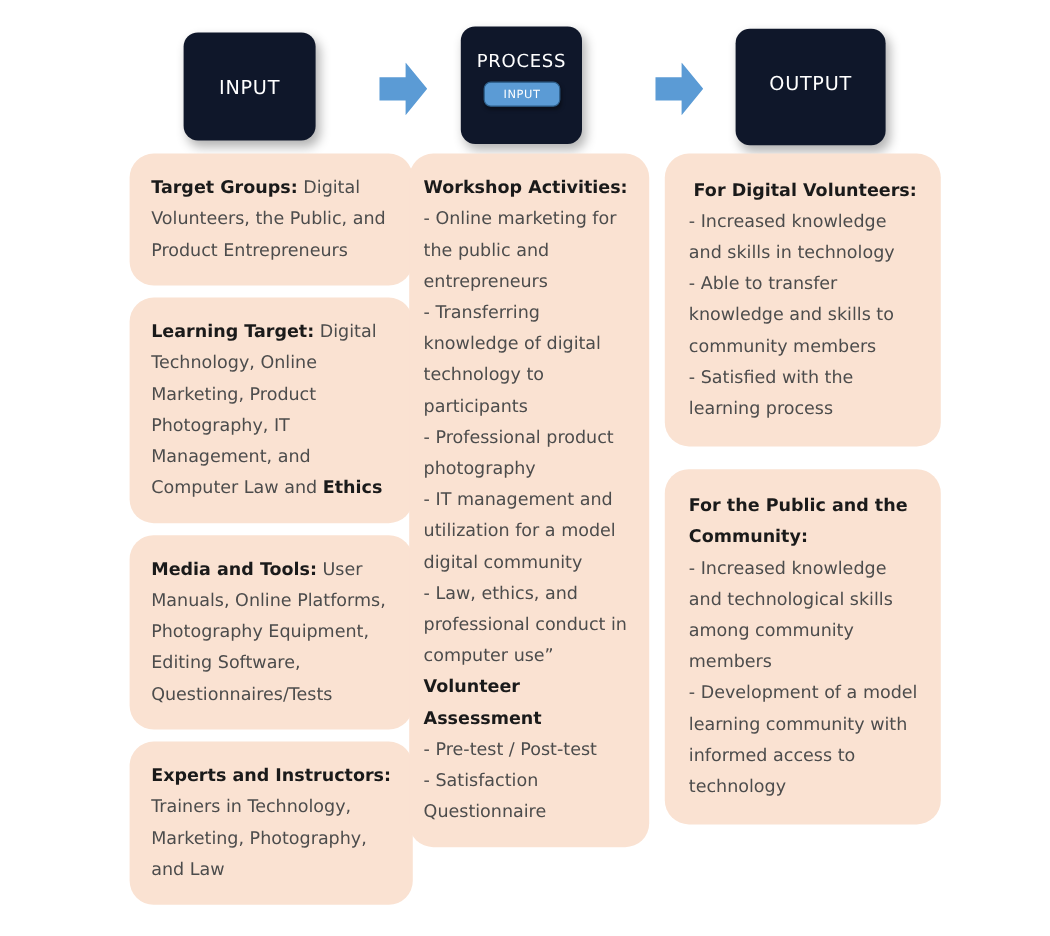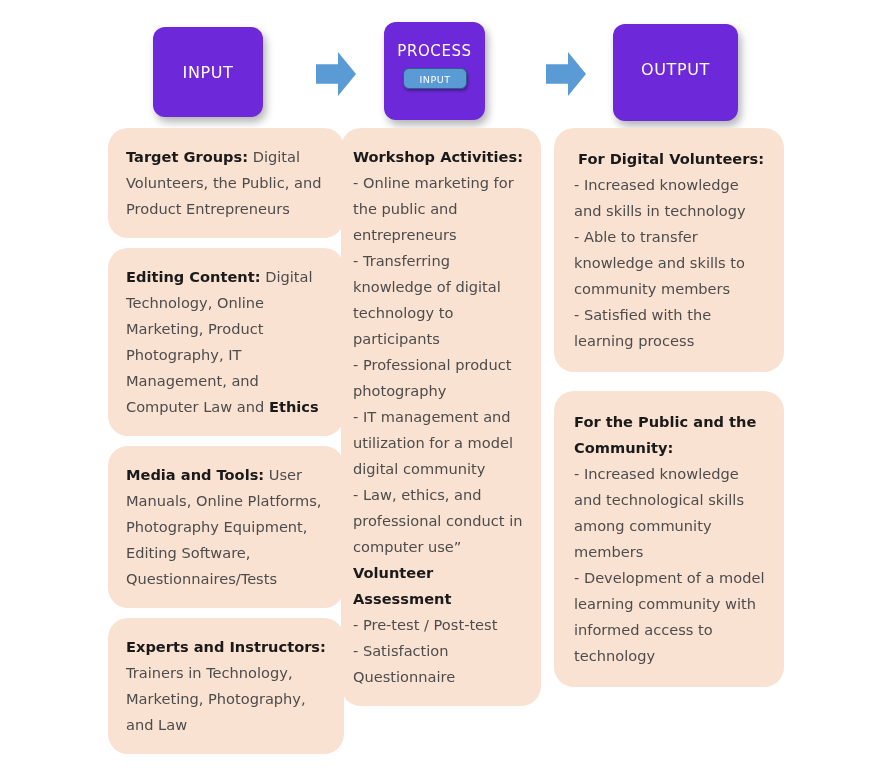--- a/index.html
+++ b/index.html
@@ -19,21 +19,21 @@
   .header-row {
     position: absolute;
     left: 0;
     top: 0;
     width: 875px;
     height: 128px;
   }
 
   .blue-box {
     position: absolute;
-    background: #6d28d9;
+    background: #0f172a;
     border-radius: 12px;
     box-shadow: 3px 5px 9px rgba(0,0,0,0.30);
     color: #ffffff;
     box-sizing: border-box;
   }
   .blue-box .box-label {
     display: block;
     width: 100%;
     text-align: center;
     color: #ffffff;
@@ -154,21 +154,21 @@
   </div>
 </div>
 
 <div class="column" id="col-input">
 
   <div class="card">
     <span class="bold">Target Groups:</span><span class="line"> Digital Volunteers, the Public, and Product Entrepreneurs</span>
   </div>
 
   <div class="card">
-    <span class="bold">Editing Content:</span><span class="line"> Digital Technology, Online Marketing, Product Photography, IT Management, and Computer Law and </span><span class="bold">Ethics</span>
+    <span class="bold">Learning Target:</span><span class="line"> Digital Technology, Online Marketing, Product Photography, IT Management, and Computer Law and </span><span class="bold">Ethics</span>
   </div>
 
   <div class="card">
     <span class="bold">Media and Tools:</span><span class="line"> User Manuals, Online Platforms, Photography Equipment, Editing Software, Questionnaires/Tests</span>
   </div>
 
   <div class="card">
     <span class="bold">Experts and Instructors:</span><span class="line"> Trainers in Technology, Marketing, Photography, and Law</span>
   </div>
 </div>

